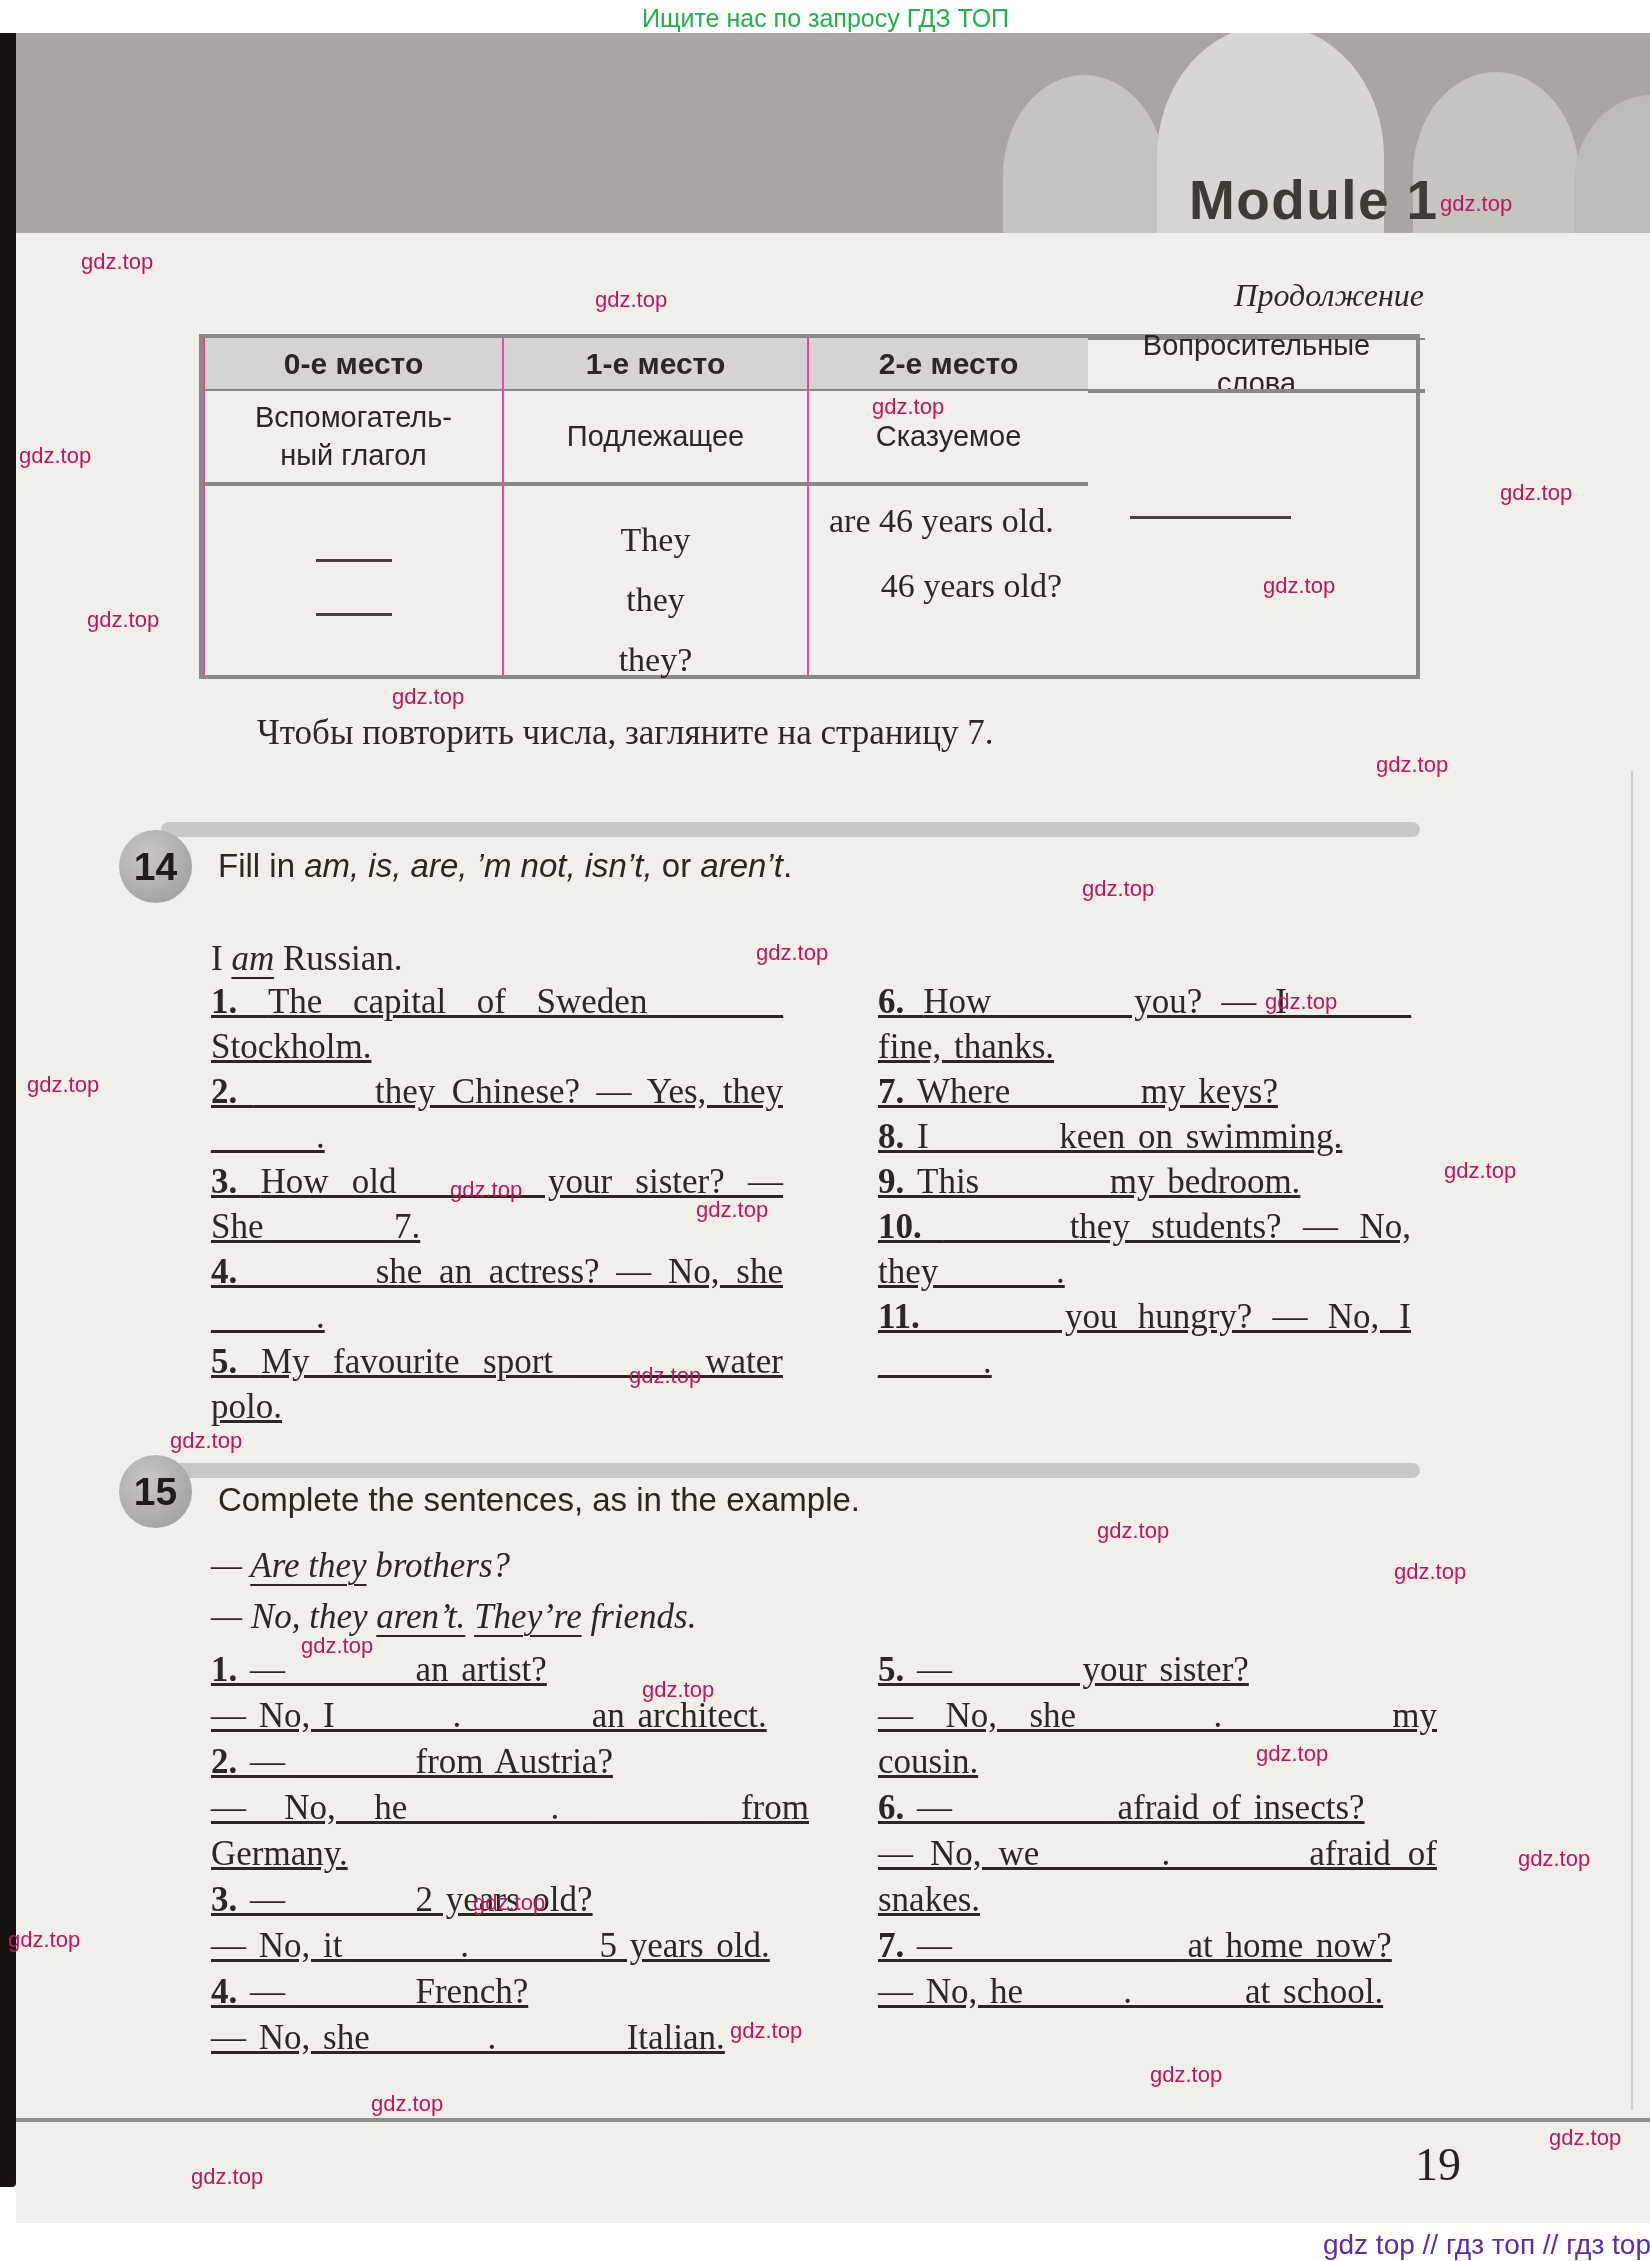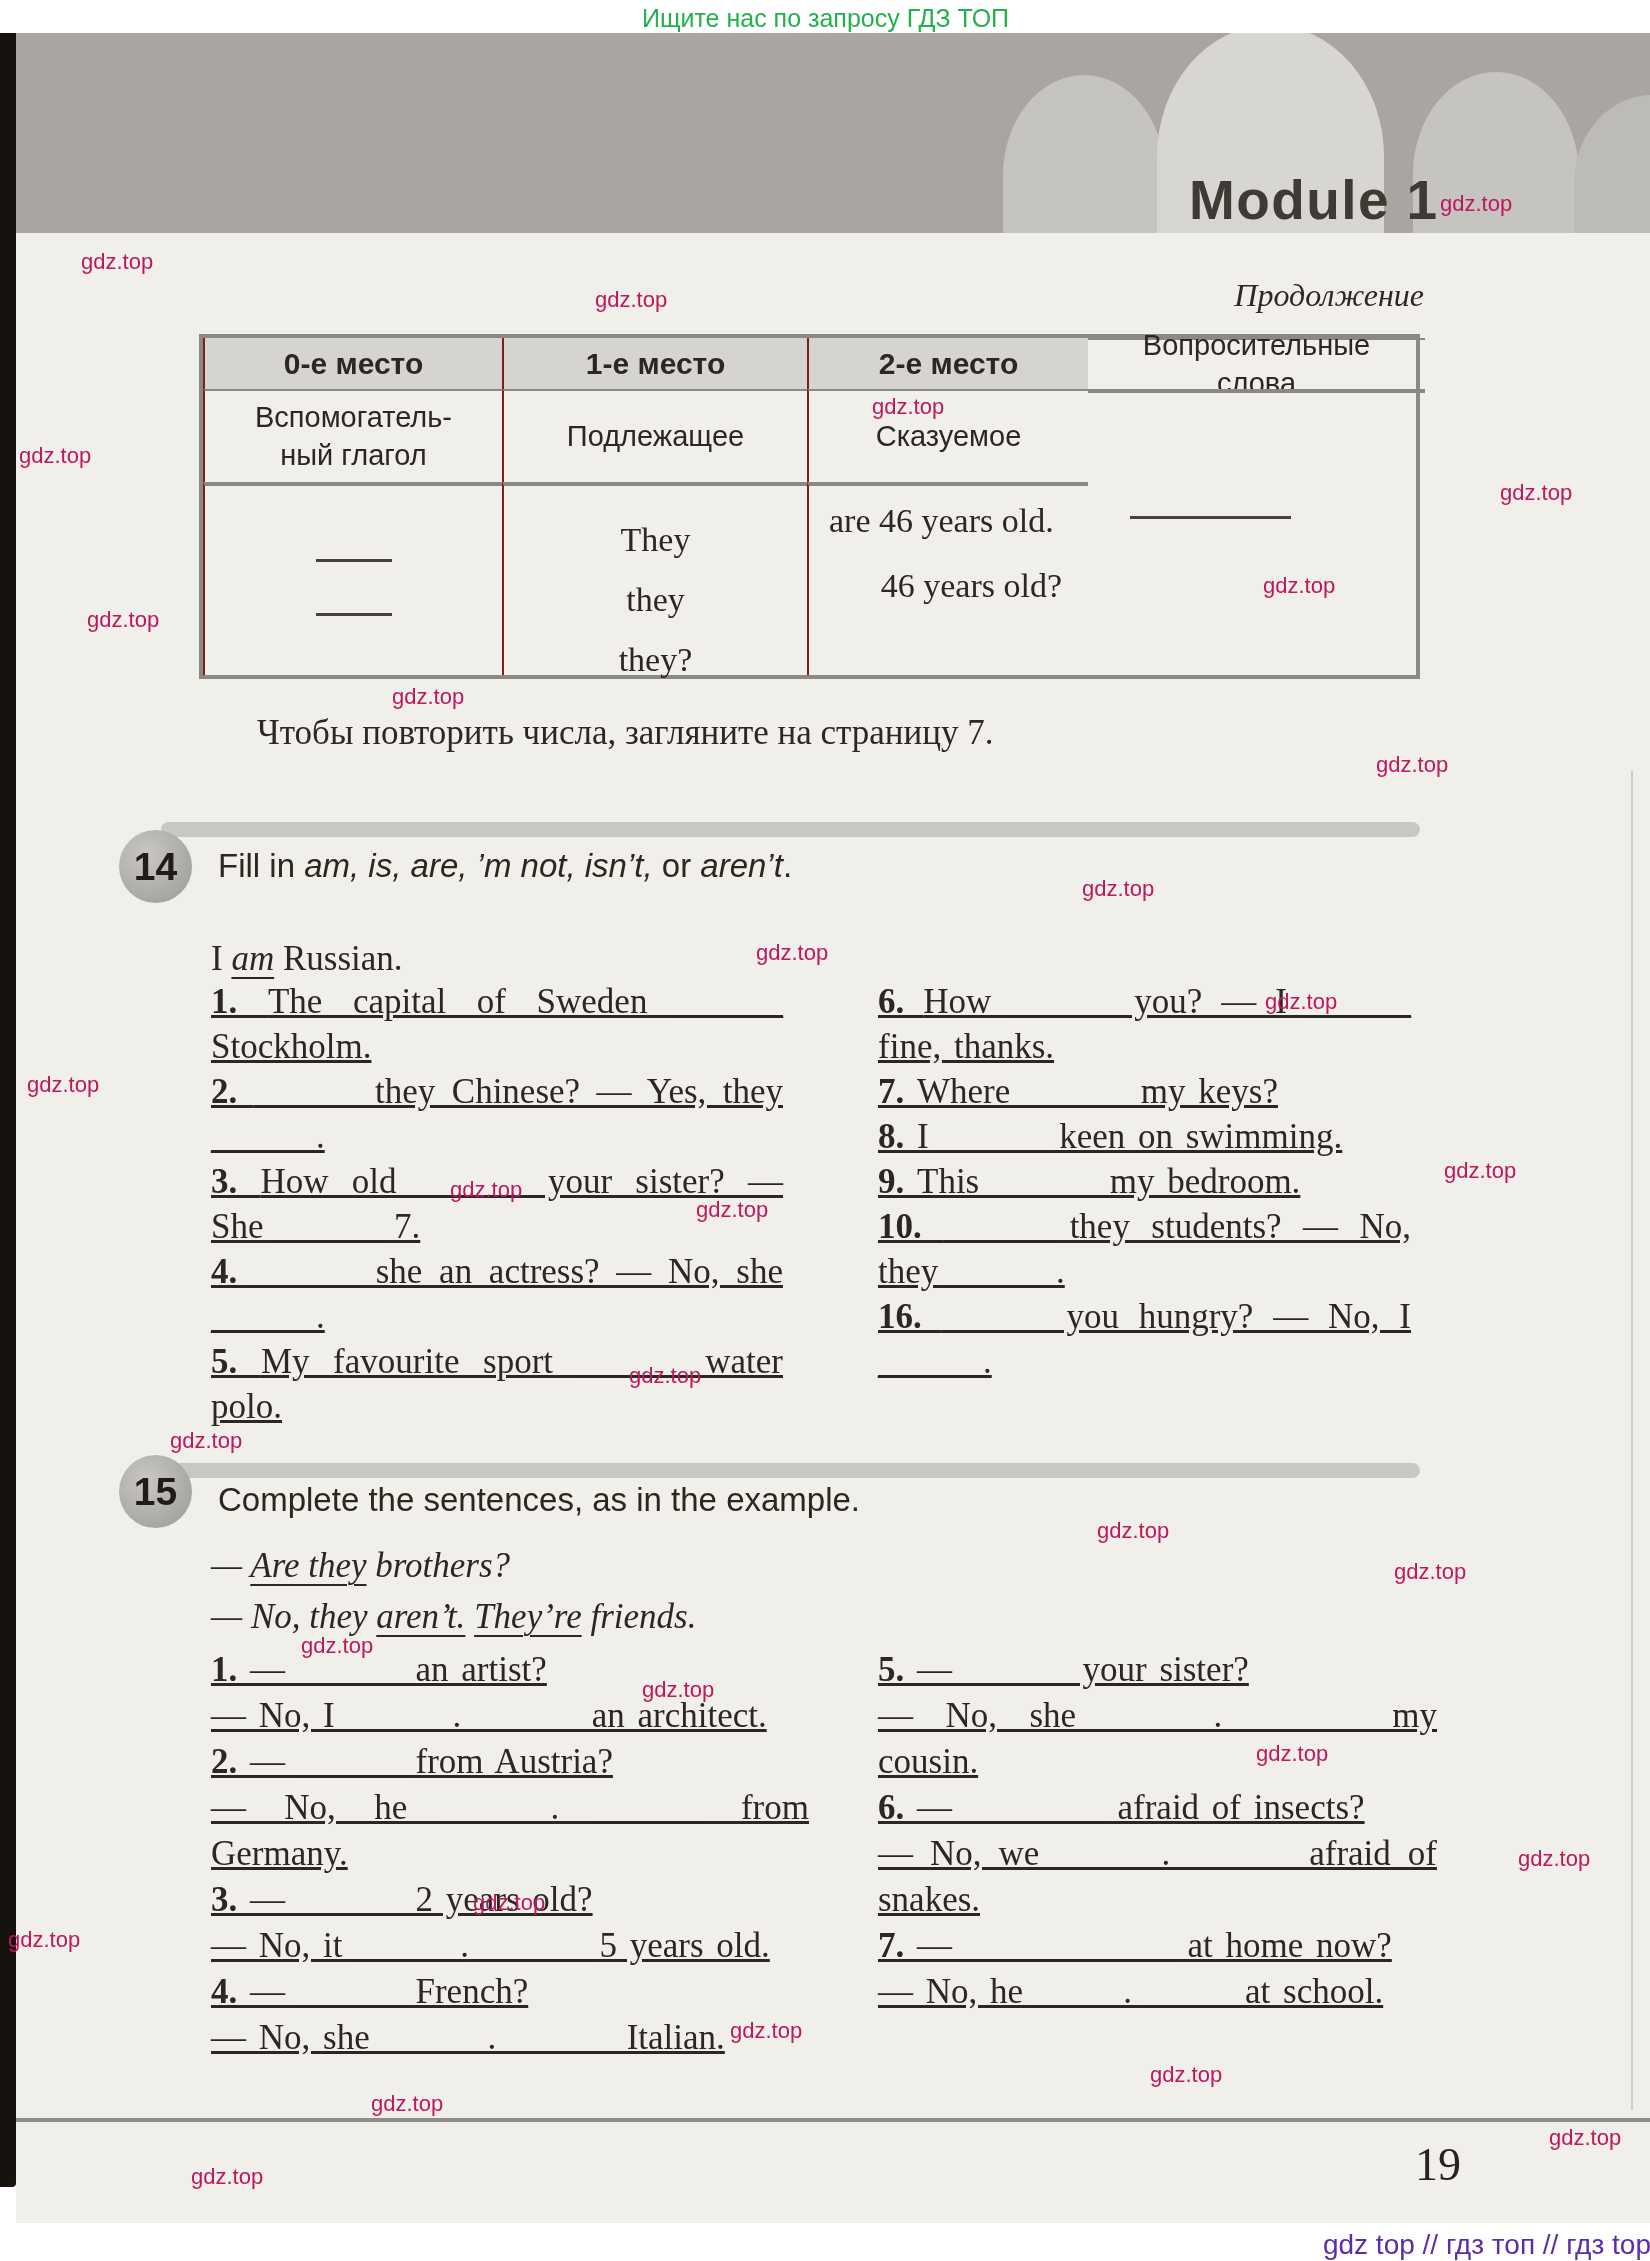--- a/index.html
+++ b/index.html
@@ -21,21 +21,21 @@
   .module-title{position:absolute;left:1173px;top:135px;font-size:55px;font-weight:bold;
                 color:#3e3a34;letter-spacing:1.4px;}
 
   .serif{font-family:"Liberation Serif", serif;}
   .continuation{position:absolute;left:1055px;top:277px;width:369px;text-align:right;
                 font-family:"Liberation Serif",serif;font-style:italic;font-size:32px;color:#2c2824;}
 
   .gtable{position:absolute;left:199px;top:334px;width:1221px;display:grid;
           grid-template-columns:299px 305px 281px 337px;grid-template-rows:51px 93px 193px;
           border:4px solid #8b8984;box-sizing:border-box;}
-  .tc{position:relative;box-sizing:border-box;border-left:2px solid #7f1d1d;}
+  .tc{position:relative;box-sizing:border-box;border-left:2px solid #ec4899;}
   .tc.first{border-left:none;}
   .th{background:#d6d4d0;font-weight:bold;font-size:30px;display:flex;align-items:center;
       justify-content:center;color:#2b2723;}
   .ts{font-size:29px;line-height:1.28;display:flex;align-items:center;justify-content:center;
       text-align:center;white-space:pre-line;border-top:2px solid #8b8984;color:#2b2723;}
   .tb{border-top:4.7px solid #8b8984;font-family:"Liberation Serif",serif;font-size:34px;color:#2b2723;}
   .tline{position:absolute;background:#45413c;height:2.7px;}
   .tl1{left:42px;top:123px;width:161px;}
   .tl2a{left:50%;transform:translateX(-50%);top:73px;width:76px;}
   .tl2b{left:50%;transform:translateX(-50%);top:127px;width:76px;}
@@ -148,21 +148,21 @@
       <p><span class="b">3. </span><span>How old ______ your sister? — She ______ 7.</span></p>
       <p><span class="b">4. </span><span>______ she an actress? — No, she ______.</span></p>
       <p><span class="b">5. </span><span>My favourite sport ______ water polo.</span></p>
     </div>
   <div class="col c14 col14r">
       <p><span class="b">6. </span><span>How ______ you? — I ______ fine, thanks.</span></p>
       <p><span class="b">7. </span><span>Where ______ my keys?</span></p>
       <p><span class="b">8. </span><span>I ______ keen on swimming.</span></p>
       <p><span class="b">9. </span><span>This ______ my bedroom.</span></p>
       <p><span class="b">10. </span><span>______ they students? — No, they ______.</span></p>
-      <p><span class="b">16. </span><span>______ you hungry? — No, I ______.</span></p>
+      <p><span class="b">11. </span><span>______ you hungry? — No, I ______.</span></p>
     </div>
 
   <div class="exbar bar15"></div>
   <div class="badge badge15">15</div>
   <div class="extitle title15">Complete the sentences, as in the example.</div>
   <div class="ex-example example15">
       <p><span class="i">— </span><span class="iu">Are they</span><span class="i"> brothers?</span></p>
       <p><span class="i">— </span><span class="i">No, they </span><span class="iu">aren’t.</span><span class="i"> </span><span class="iu">They’re</span><span class="i"> friends.</span></p>
     </div>
   <div class="col c15 col15l">

